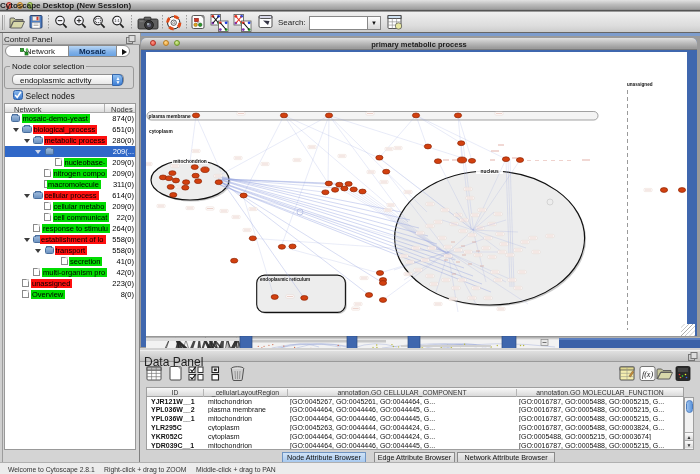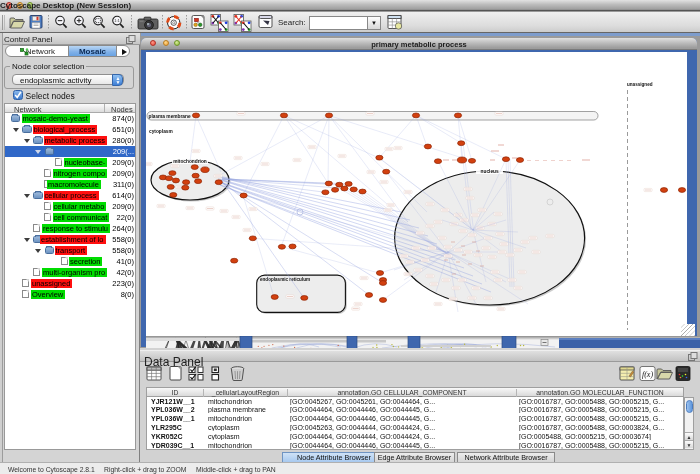--- a/index.html
+++ b/index.html
@@ -1089,21 +1089,21 @@
           <span class="dtc" style="left:143px;width:225px;">[GO:0044464, GO:0044446, GO:0044445, G...</span>
           <span class="dtc" style="left:372px;width:164px;">[GO:0016787, GO:0005488, GO:0005215, G...</span>
         </div>
       </div>
     <div id="dsb">
       <div id="dsbthumb"></div>
       <div class="dsbbtn" style="top:34px;">▲</div>
       <div class="dsbbtn" style="top:42px;">▼</div>
     </div>
     <div id="dtabs">
-      <div class="dtab dtabsel" style="left:142px;width:104px;">Node Attribute Browser</div>
+      <div class="dtab dtabsel" style="left:142px;width:84px;">Node Attribute Browser</div>
       <div class="dtab" style="left:234px;width:81px;">Edge Attribute Browser</div>
       <div class="dtab" style="left:317px;width:98px;">Network Attribute Browser</div>
     </div>
   </div>
   <div id="statusbar" class="abs">
     <span style="left:8px;">Welcome to Cytoscape 2.8.1</span>
     <span style="left:104px;">Right-click + drag to ZOOM</span>
     <span style="left:196px;">Middle-click + drag to PAN</span>
   </div>
 </div>

